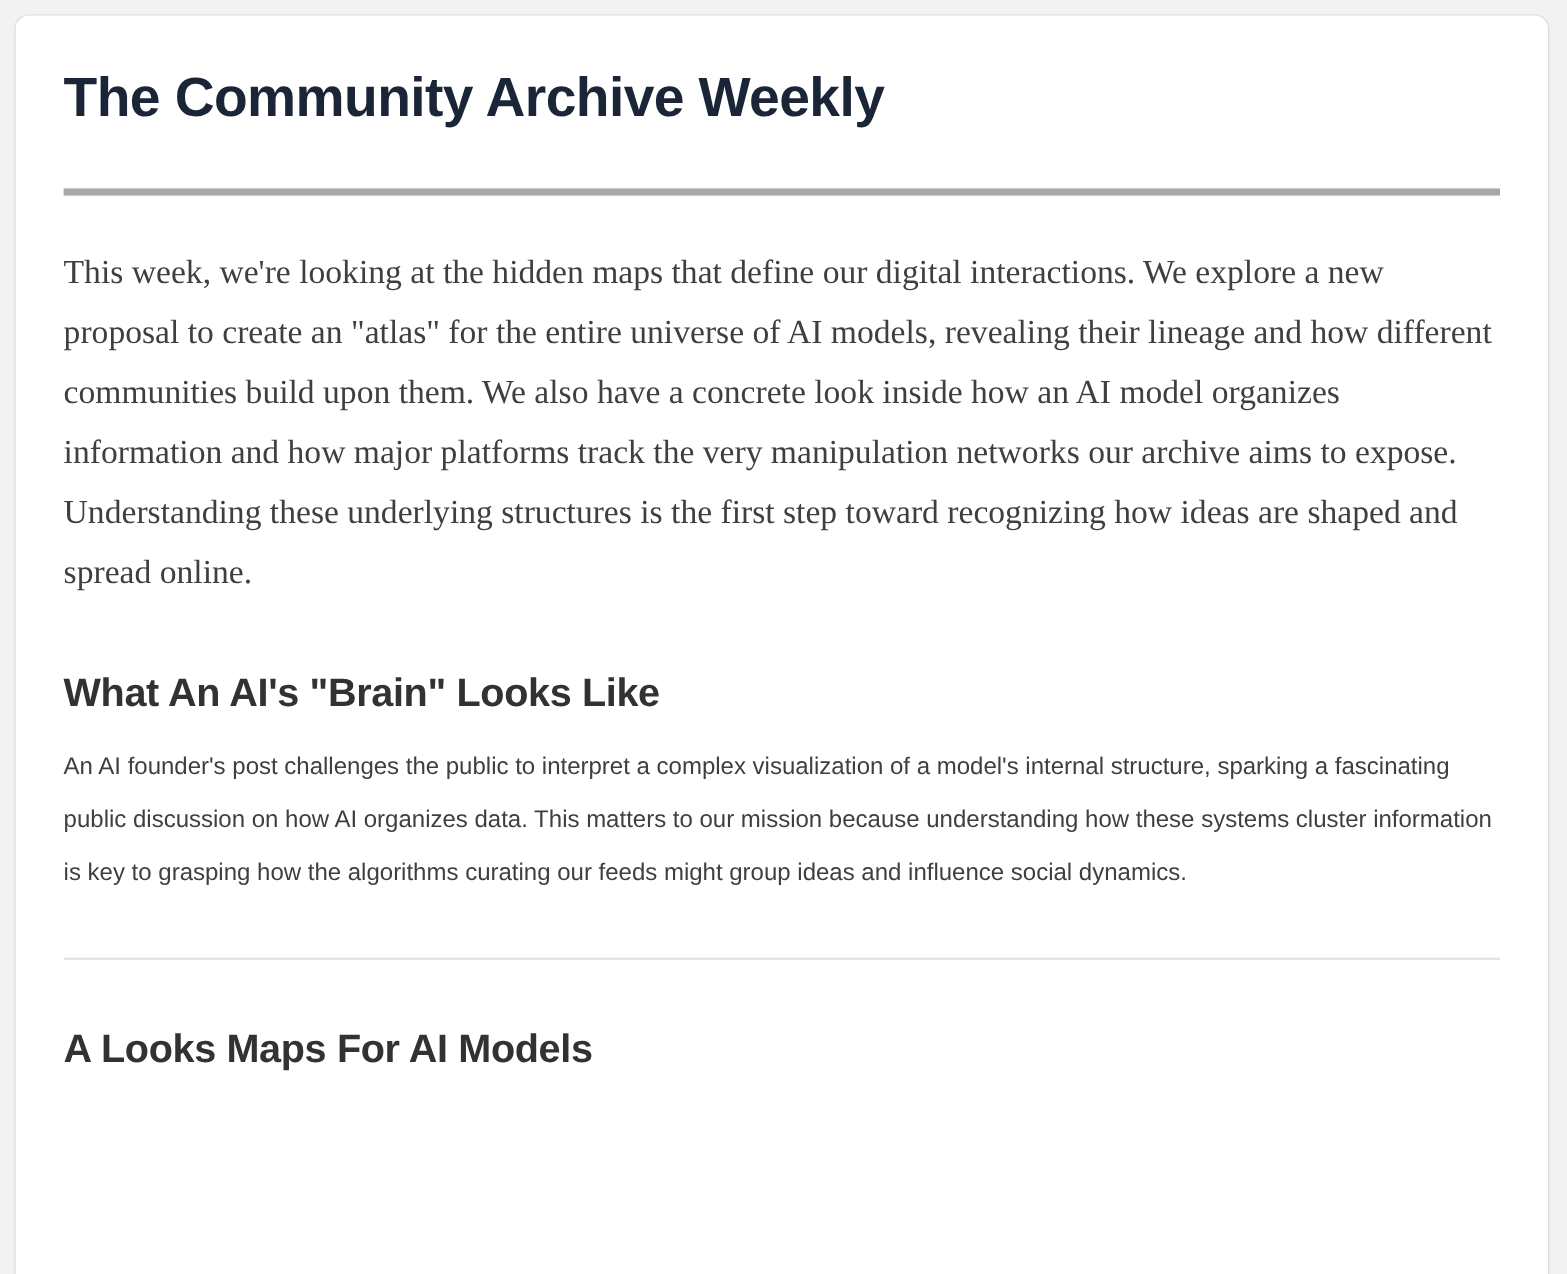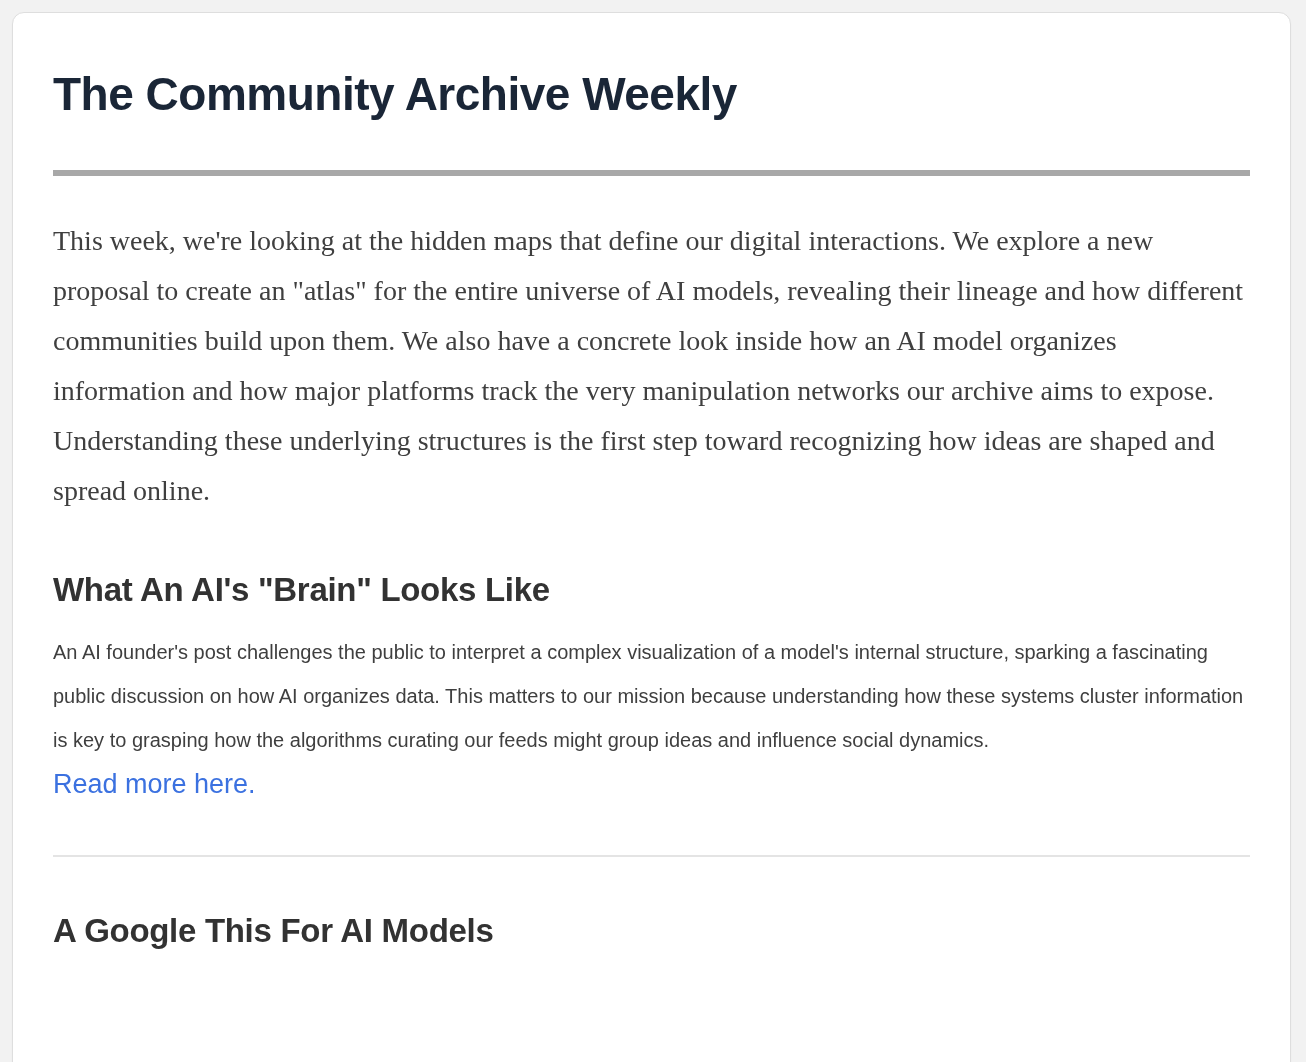--- a/index.html
+++ b/index.html
@@ -25,21 +25,21 @@
   .card {
     margin: 12px 15px 0 12px;
     min-height: 1200px;
     background: var(--color-card_bg);
     border: 1px solid var(--color-card_border);
     border-radius: 12px;
     padding: 36px 40px 120px 40px;
     box-shadow: 0 1px 2px rgba(0,0,0,0.03);
   }
   h1.page-title {
-    margin: 18px 0 0 0;
+    margin: 5px 0 0 0;
     font-size: 46px;
     line-height: 55px;
     font-weight: 800;
     letter-spacing: -0.5px;
     color: var(--color-title);
   }
   .title-divider {
     height: 6px;
     background: var(--color-divider_thick);
     border: none;
@@ -87,22 +87,21 @@
 
   <h1 class="page-title">The Community Archive Weekly</h1>
 
   <div class="title-divider"></div>
 
   <p class="intro">This week, we're looking at the hidden maps that define our digital interactions. We explore a new proposal to create an "atlas" for the entire universe of AI models, revealing their lineage and how different communities build upon them. We also have a concrete look inside how an AI model organizes information and how major platforms track the very manipulation networks our archive aims to expose. Understanding these underlying structures is the first step toward recognizing how ideas are shaped and spread online.</p>
 
   <section>
     <h2 class="section-heading">What An AI's "Brain" Looks Like</h2>
     <p class="section-body">An AI founder's post challenges the public to interpret a complex visualization of a model's internal structure, sparking a fascinating public discussion on how AI organizes data. This matters to our mission because understanding how these systems cluster information is key to grasping how the algorithms curating our feeds might group ideas and influence social dynamics.</p>
-    <a class="read-more">Read more here.</a>
   </section>
 
   <hr class="section-divider">
 
   <section>
-    <h2 class="section-heading">A Google This For AI Models</h2>
+    <h2 class="section-heading">A Looks Maps For AI Models</h2>
   </section>
 
 </div>
 
 </body></html>

